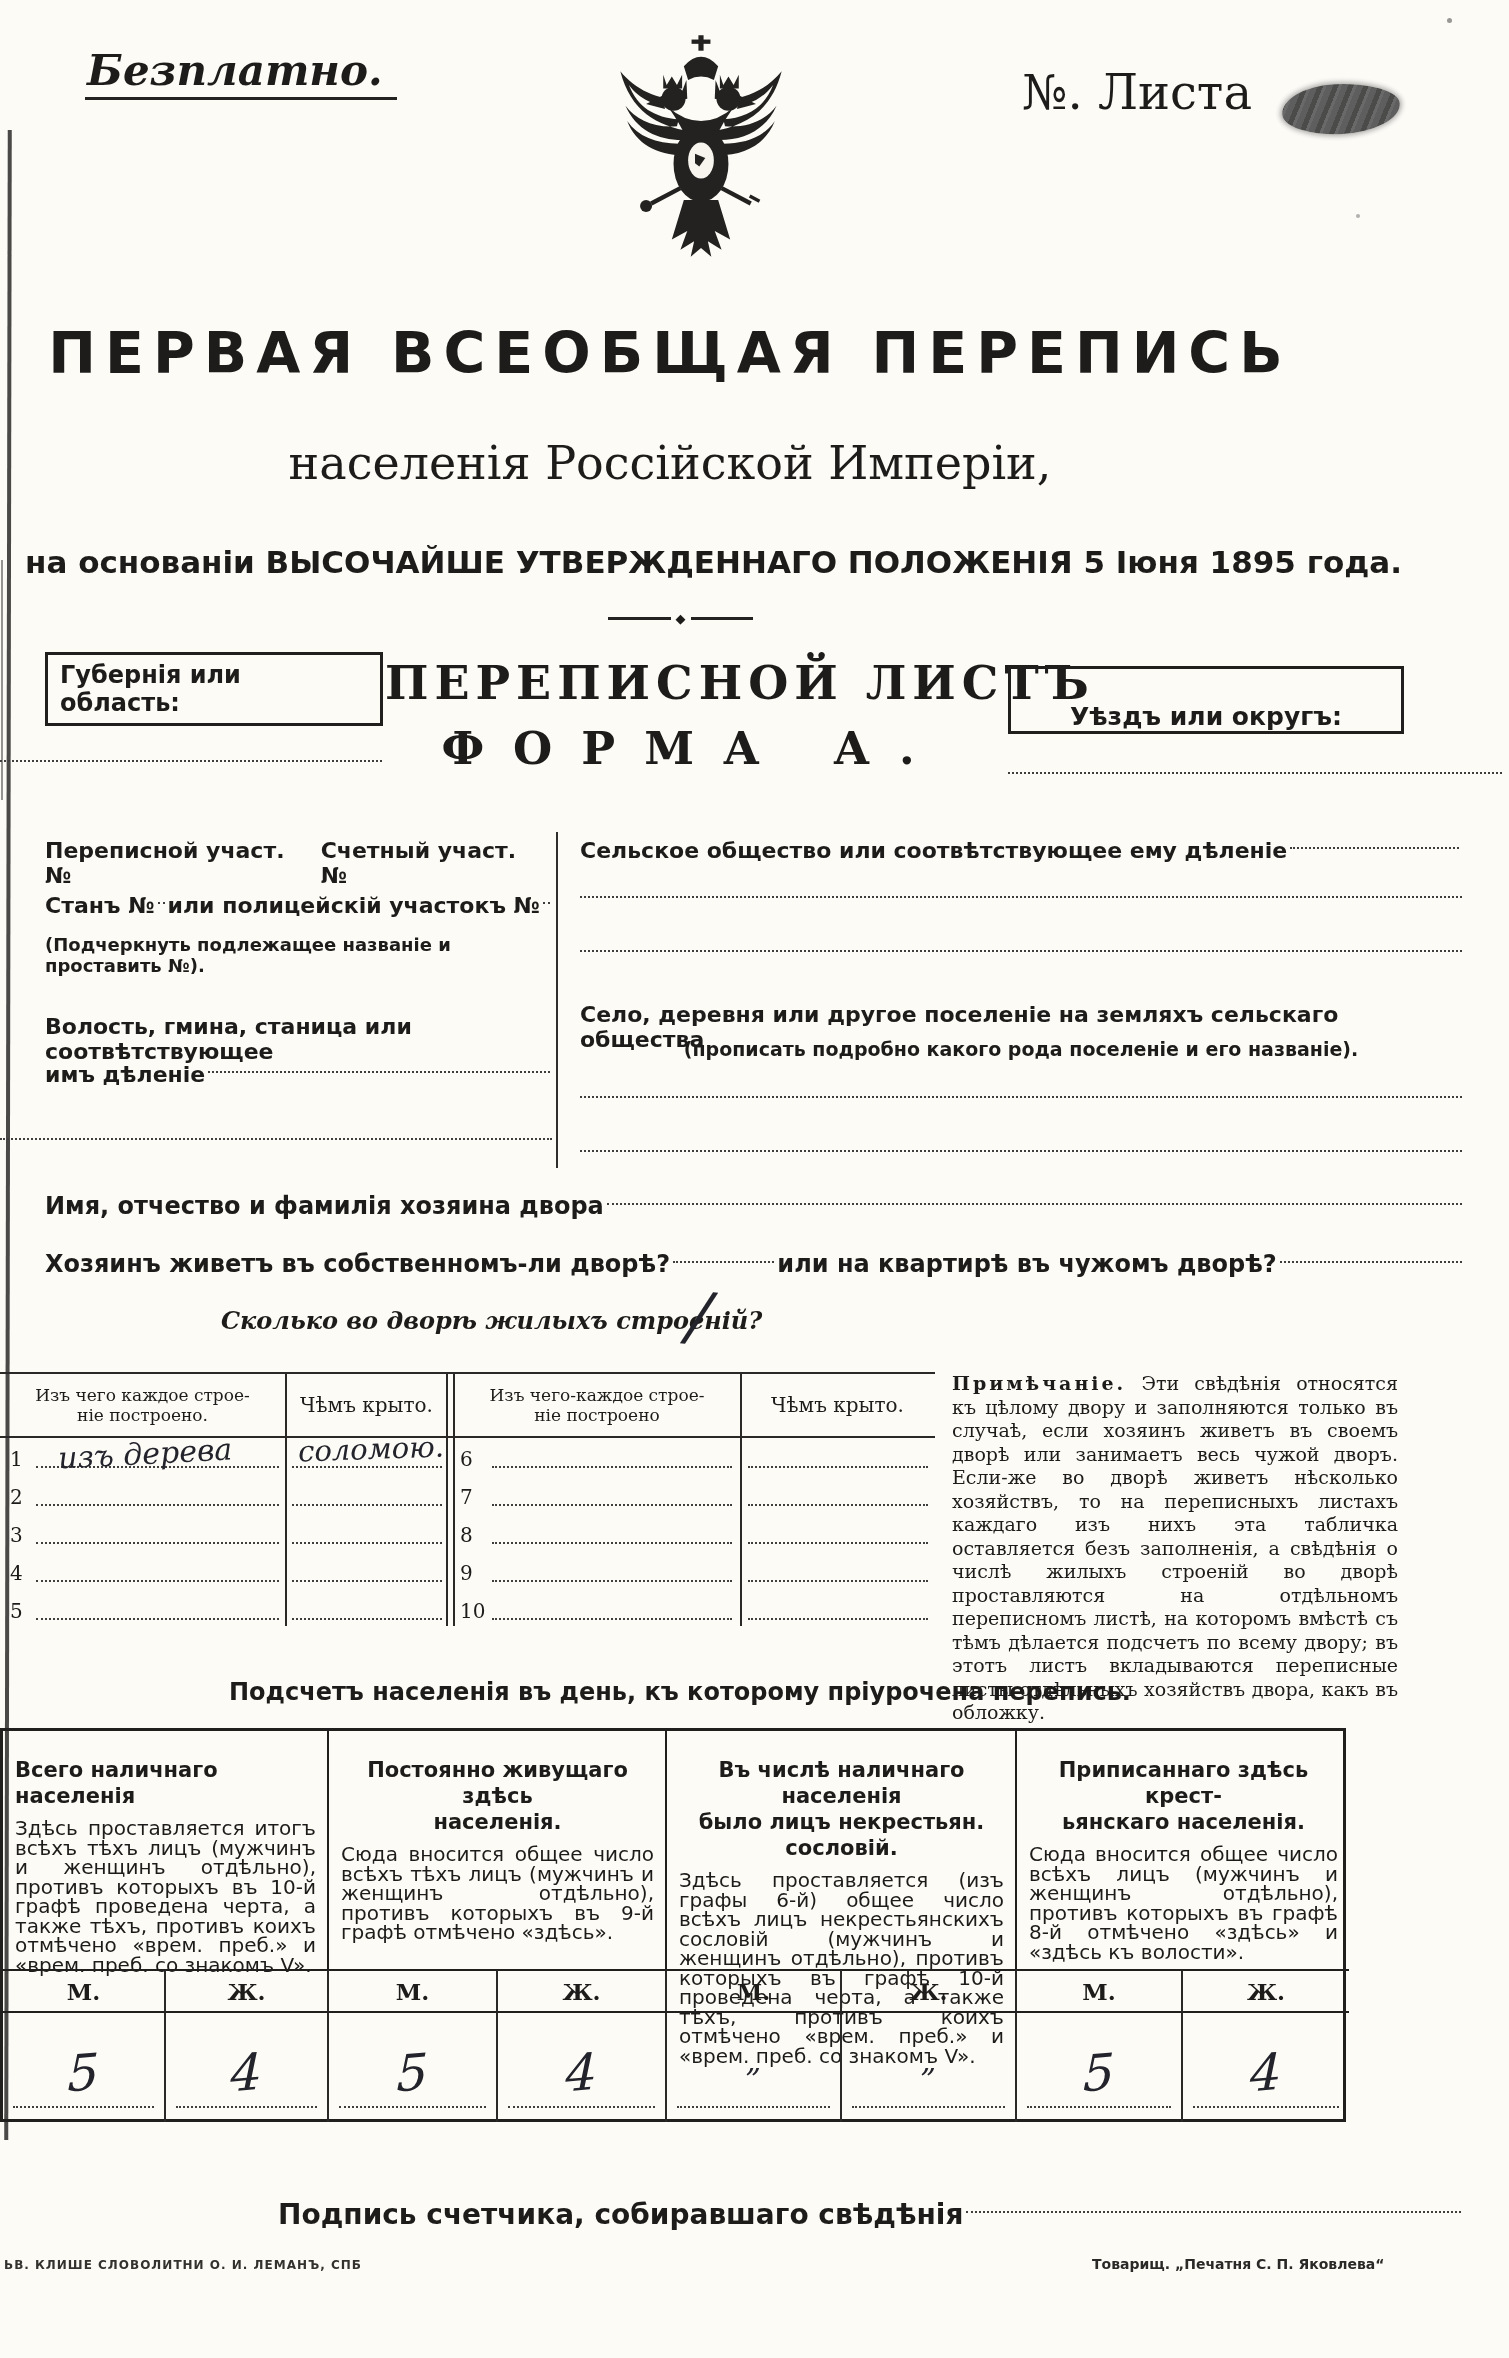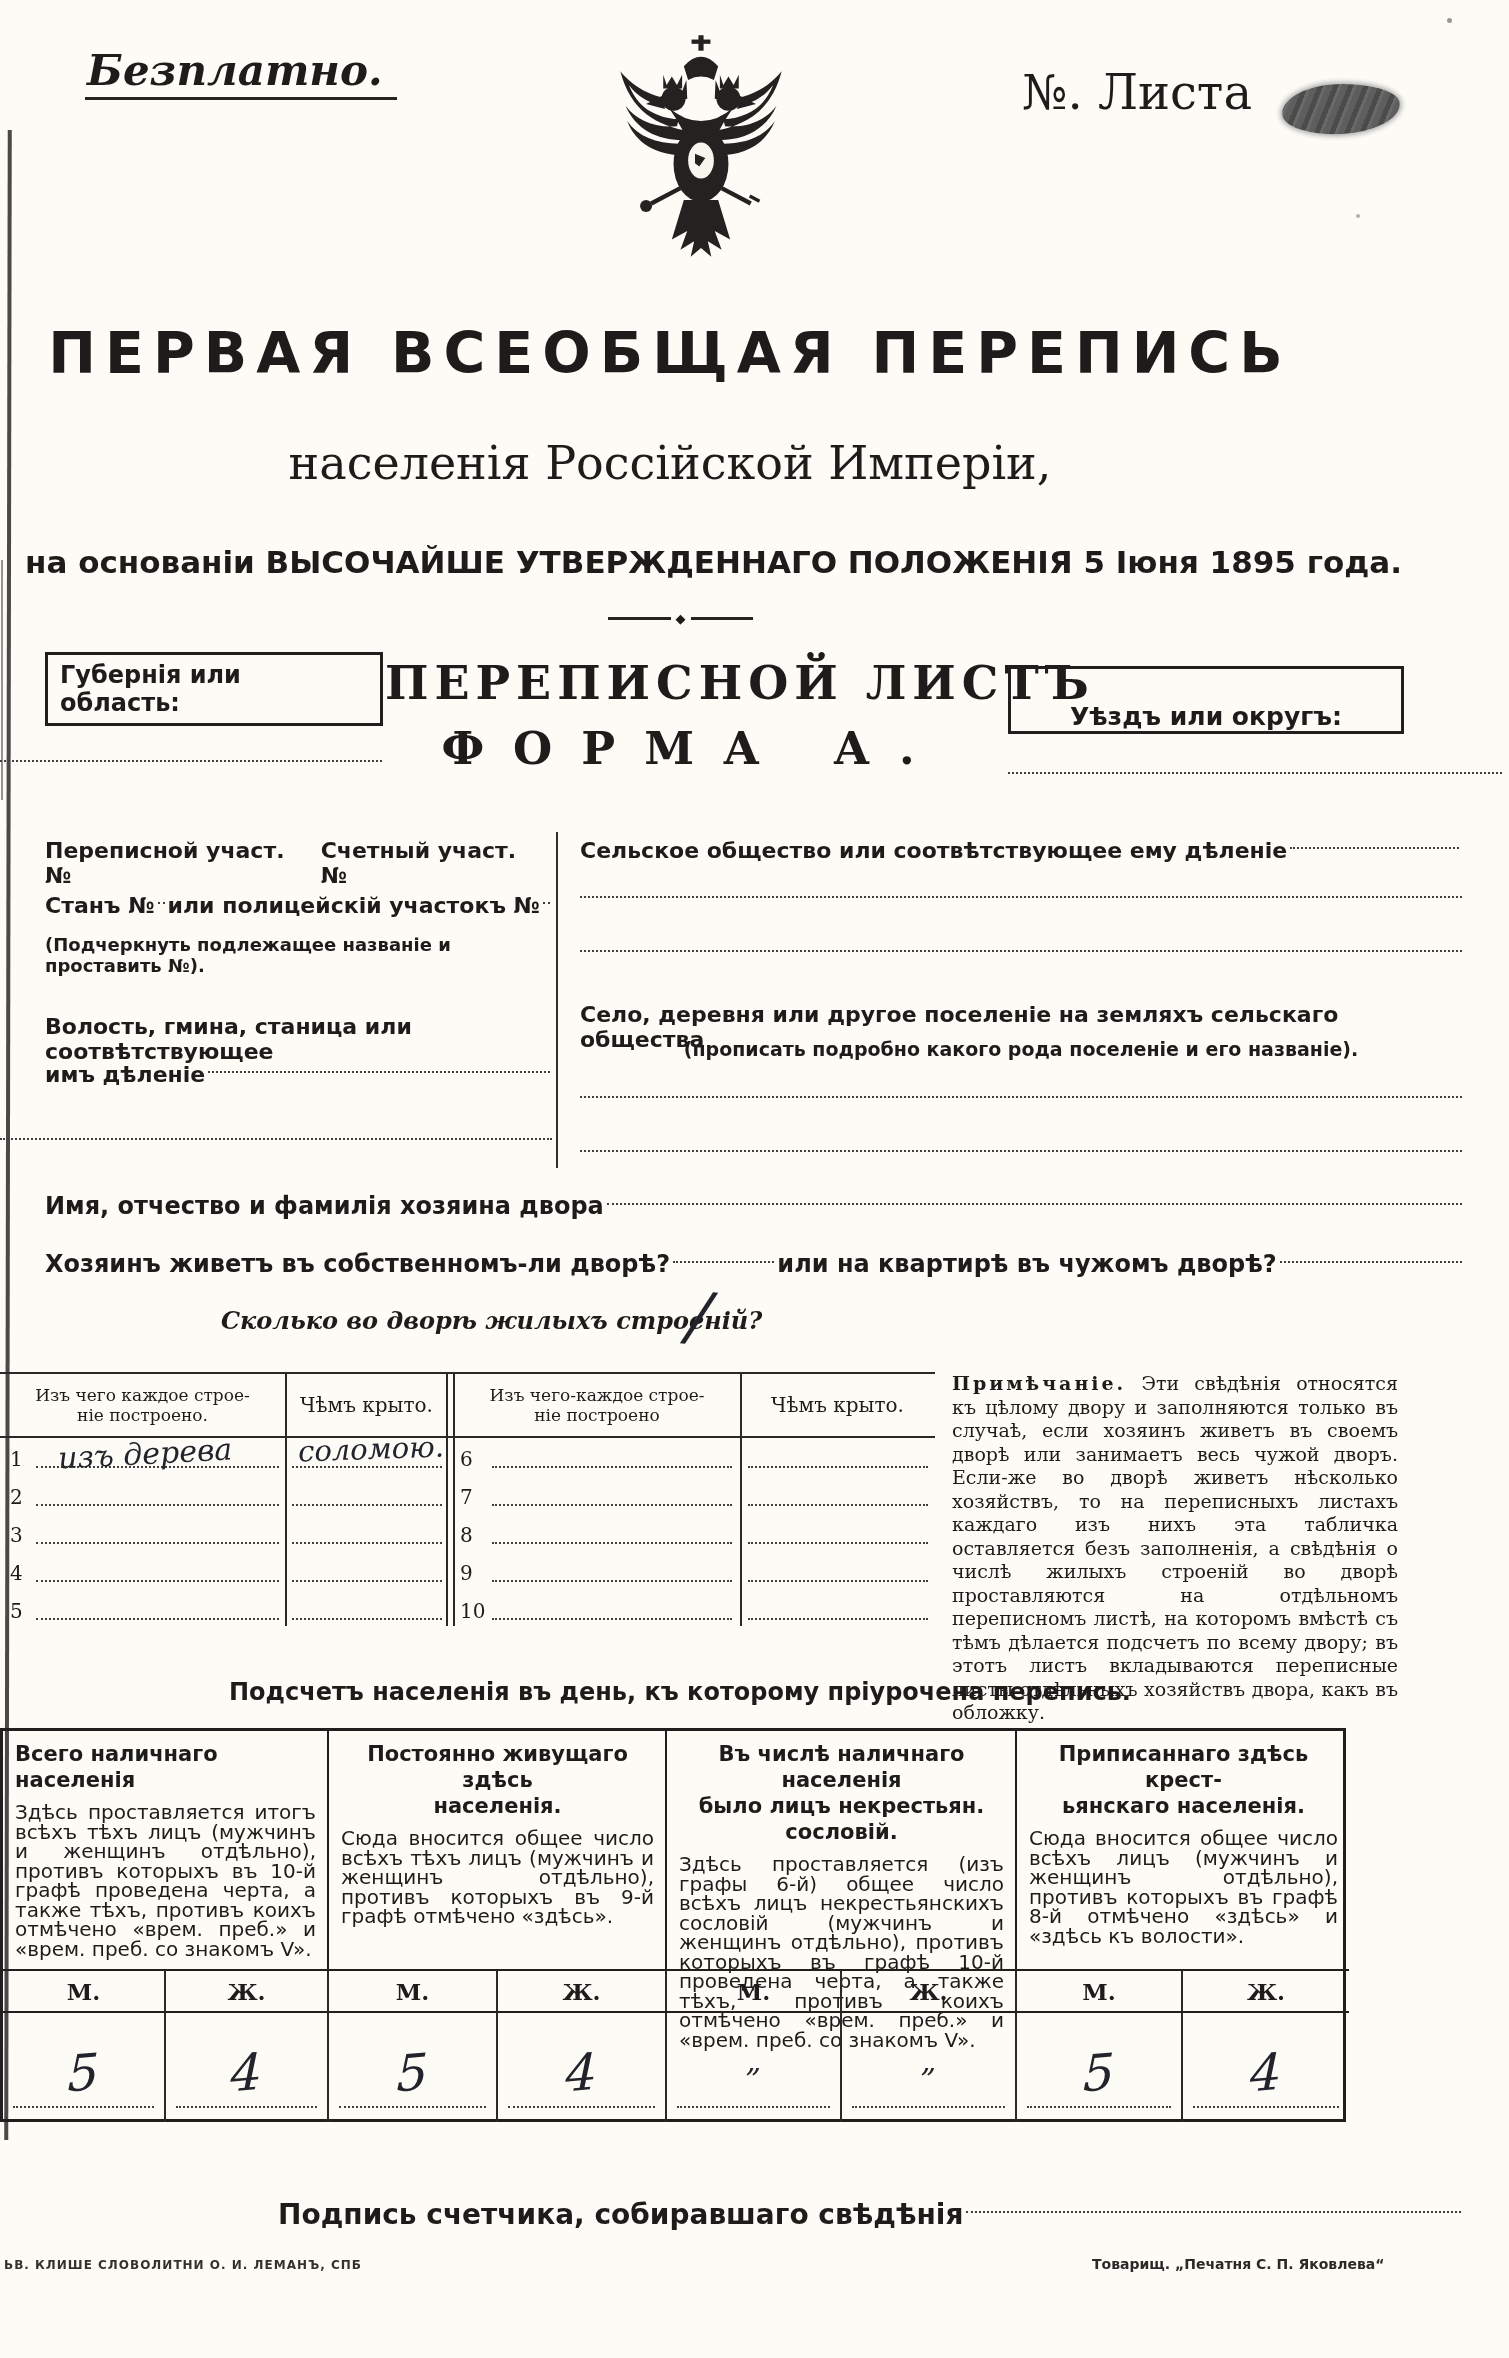--- a/index.html
+++ b/index.html
@@ -30,21 +30,21 @@
   .vline{position:absolute;top:0;height:252px;width:0;border-left:2px solid #2a2927}
   .brow{position:absolute;left:0;width:935px;height:38px}
   .bnum{position:absolute;left:10px;bottom:3px;font-size:20px}
   .bnum.r{left:460px}
   .bd{position:absolute;bottom:6px;height:0;border-bottom:2px dotted #3e3e3e}
   
   .note{position:absolute;left:952px;top:1372px;width:446px;font-size:19px;line-height:23.5px;text-align:justify}
   .note .nt{font-weight:bold;letter-spacing:3px}
   
   .ctable{position:absolute;left:0;top:1728px;width:1346px;height:394px;border:3px solid #201f1d}
-  .ghead{position:absolute;top:0;height:238px;border-right:2px solid #201f1d;padding:10px 11px 0 12px}
+  .ghead{position:absolute;top:0;height:238px;border-right:2px solid #201f1d;padding:26px 11px 0 12px}
   .gtitle{font-family:"DejaVu Sans","Liberation Sans",sans-serif;font-weight:bold;font-size:21px;line-height:26px;margin-bottom:10px}
   .gdesc{font-family:"DejaVu Sans","Liberation Sans",sans-serif;font-weight:normal;font-size:20px;line-height:19.5px;text-align:justify}
   .mzh{position:absolute;top:238px;height:44px;border-top:2px solid #201f1d;border-bottom:2px solid #201f1d;
        border-right:2px solid #2a2927;display:flex;align-items:center;justify-content:center;
        font-size:23px;font-weight:bold}
   .vcell{position:absolute;top:282px;height:109px;border-right:2px solid #2a2927}
   .vcell .base{position:absolute;left:10px;right:10px;bottom:14px;border-bottom:2px dotted #3e3e3e}
   .vnum{position:absolute;left:0;right:0;bottom:20px;text-align:center;font-size:50px;transform:rotate(-5deg) skewX(-6deg)}
   .vdit{font-size:30px;bottom:44px;transform:none}
 </style>

